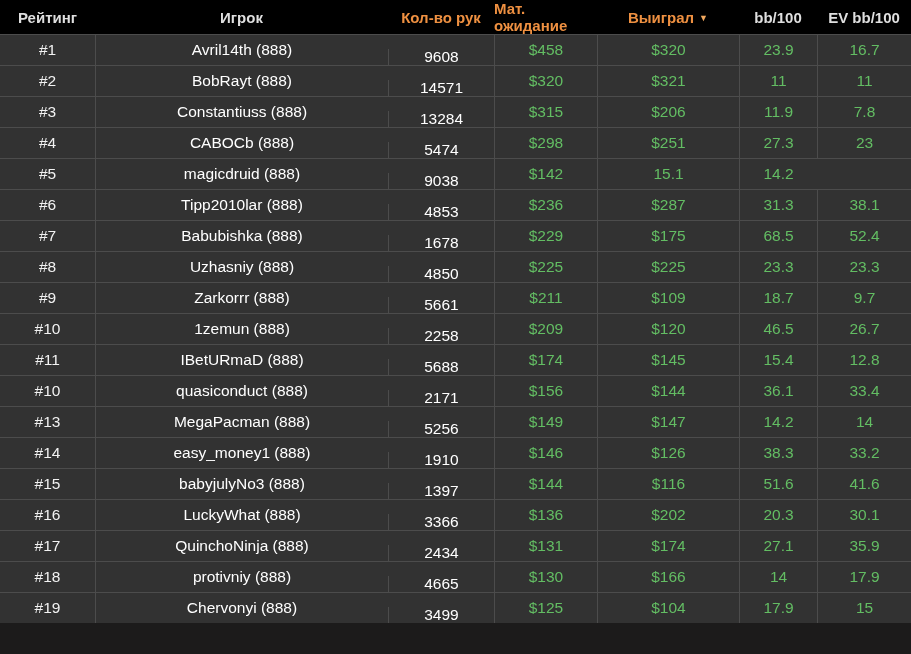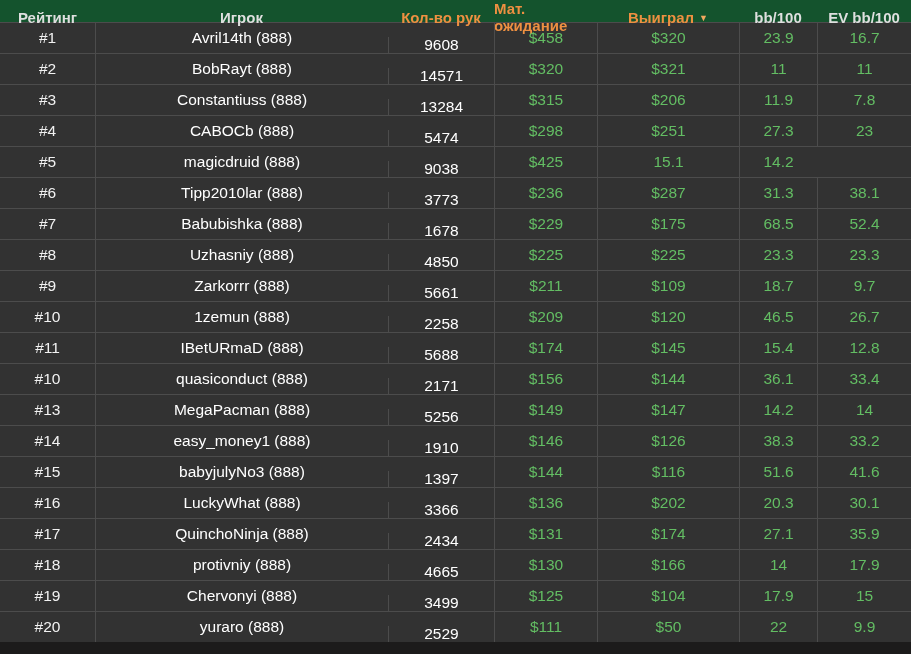--- a/index.html
+++ b/index.html
@@ -14,22 +14,22 @@
   }
   .table {
     width: 911px;
   }
   .hrow, .row {
     display: grid;
     grid-template-columns: 95px 293px 106px 103px 142px 78px 94px;
     align-items: stretch;
   }
   .hrow {
-    height: 22px;
-    background: #14532d;
+    height: 34px;
+    background: #000000;
   }
   .hcell {
     display: flex;
     align-items: center;
     justify-content: center;
     font-size: 15px;
     font-weight: 700;
     color: #dfdfdf;
     cursor: pointer;
     user-select: none;
@@ -117,29 +117,29 @@
     <div class="cell money">$298</div>
     <div class="cell money">$251</div>
     <div class="cell num">27.3</div>
     <div class="cell num">23</div>
   </div>
 
   <div class="row">
     <div class="cell rank">#5</div>
     <div class="cell player">magicdruid (888)</div>
     <div class="cell hands">9038</div>
-    <div class="cell money">$425</div>
+    <div class="cell money">$142</div>
     <div class="cell num">15.1</div>
     <div class="cell num">14.2</div>
   </div>
 
   <div class="row">
     <div class="cell rank">#6</div>
     <div class="cell player">Tipp2010lar (888)</div>
-    <div class="cell hands">3773</div>
+    <div class="cell hands">4853</div>
     <div class="cell money">$236</div>
     <div class="cell money">$287</div>
     <div class="cell num">31.3</div>
     <div class="cell num">38.1</div>
   </div>
 
   <div class="row">
     <div class="cell rank">#7</div>
     <div class="cell player">Babubishka (888)</div>
     <div class="cell hands">1678</div>
@@ -262,24 +262,15 @@
   <div class="row">
     <div class="cell rank">#19</div>
     <div class="cell player">Chervonyi (888)</div>
     <div class="cell hands">3499</div>
     <div class="cell money">$125</div>
     <div class="cell money">$104</div>
     <div class="cell num">17.9</div>
     <div class="cell num">15</div>
   </div>
 
-  <div class="row">
-    <div class="cell rank">#20</div>
-    <div class="cell player">yuraro (888)</div>
-    <div class="cell hands">2529</div>
-    <div class="cell money">$111</div>
-    <div class="cell money">$50</div>
-    <div class="cell num">22</div>
-    <div class="cell num">9.9</div>
-  </div>
 </div>
 
 </div>
 
 </body></html>

